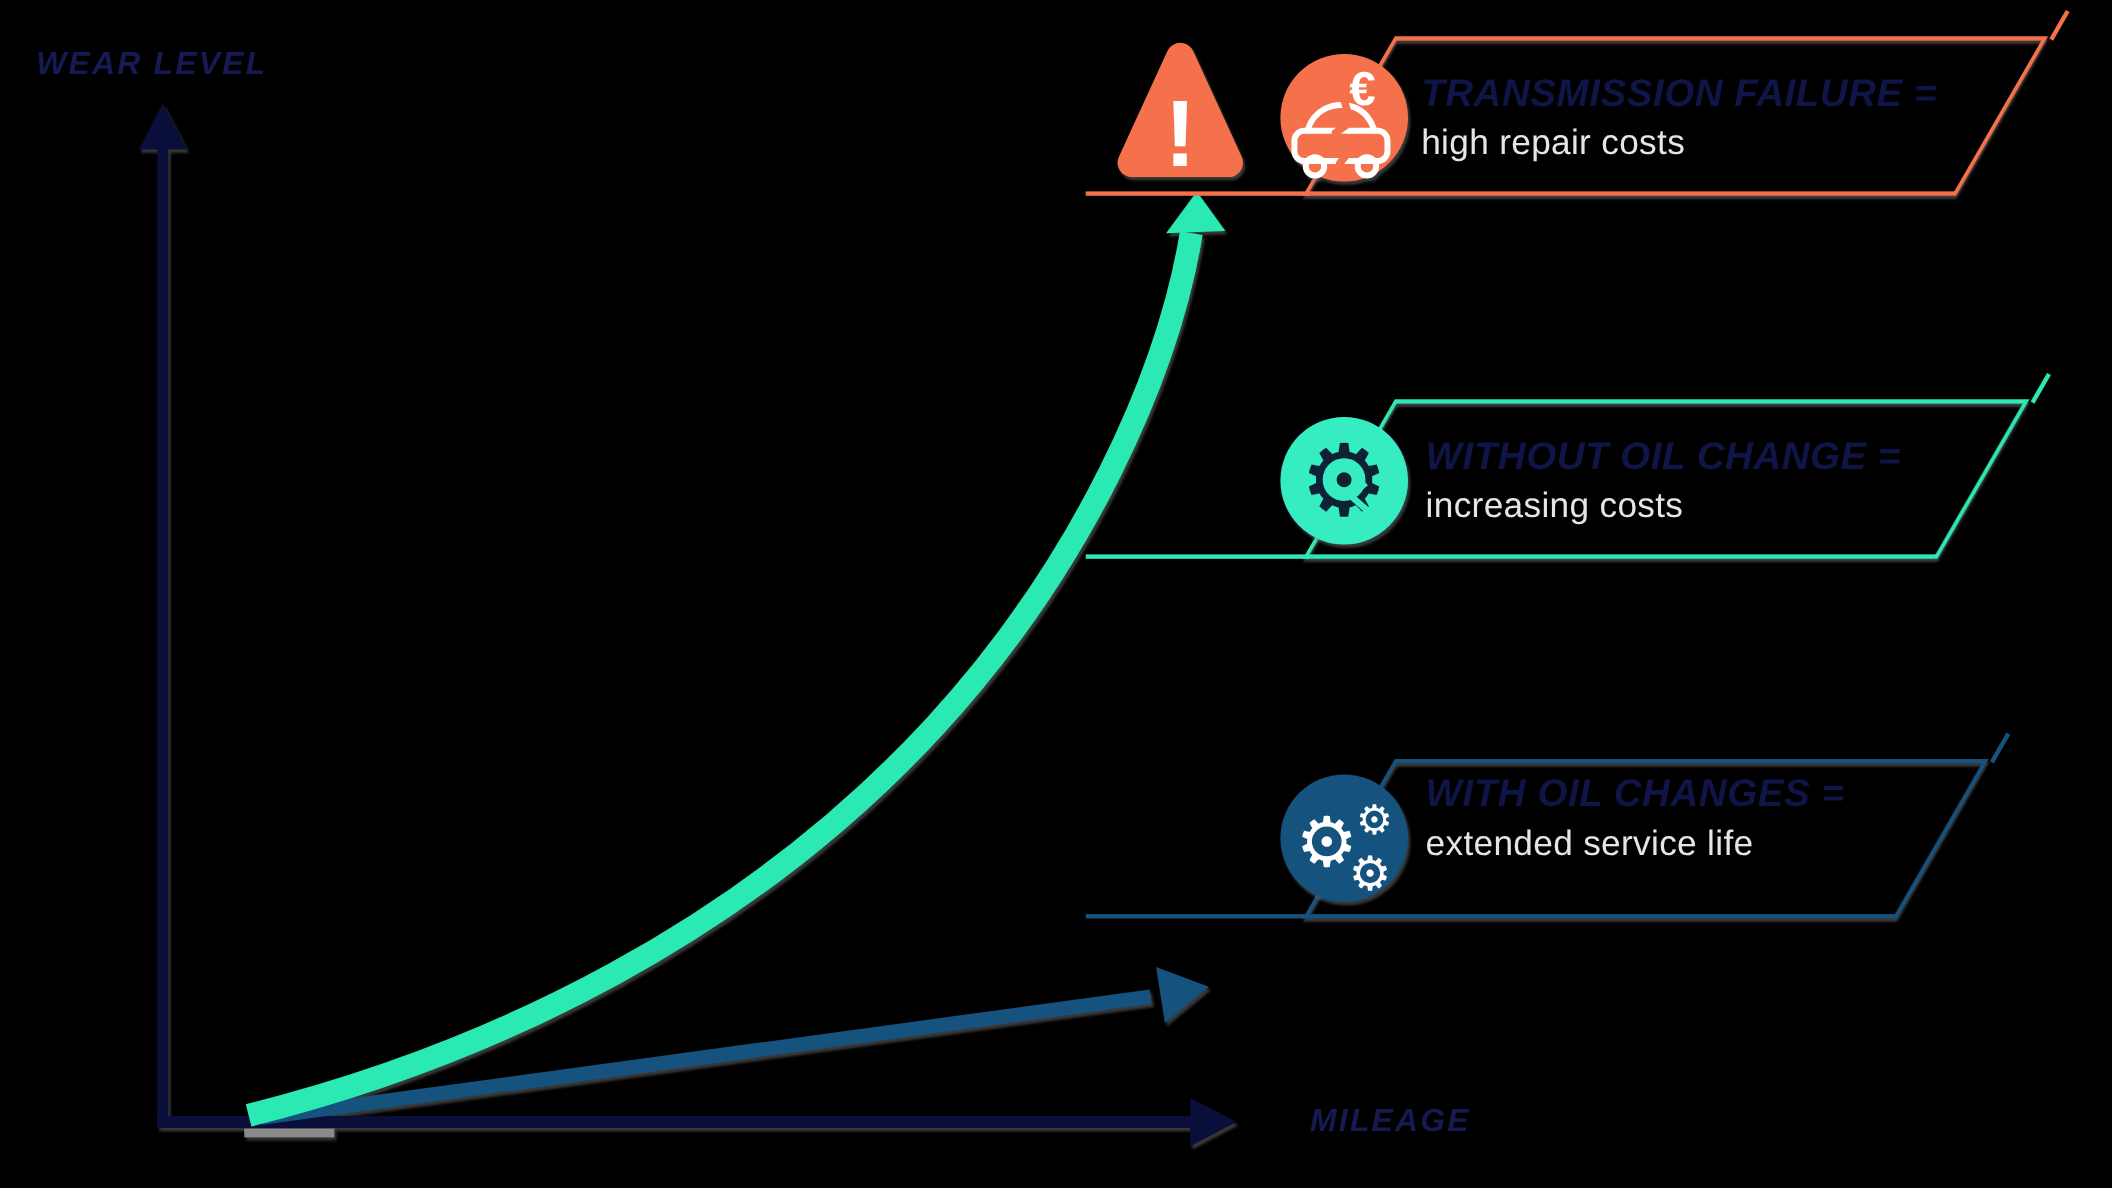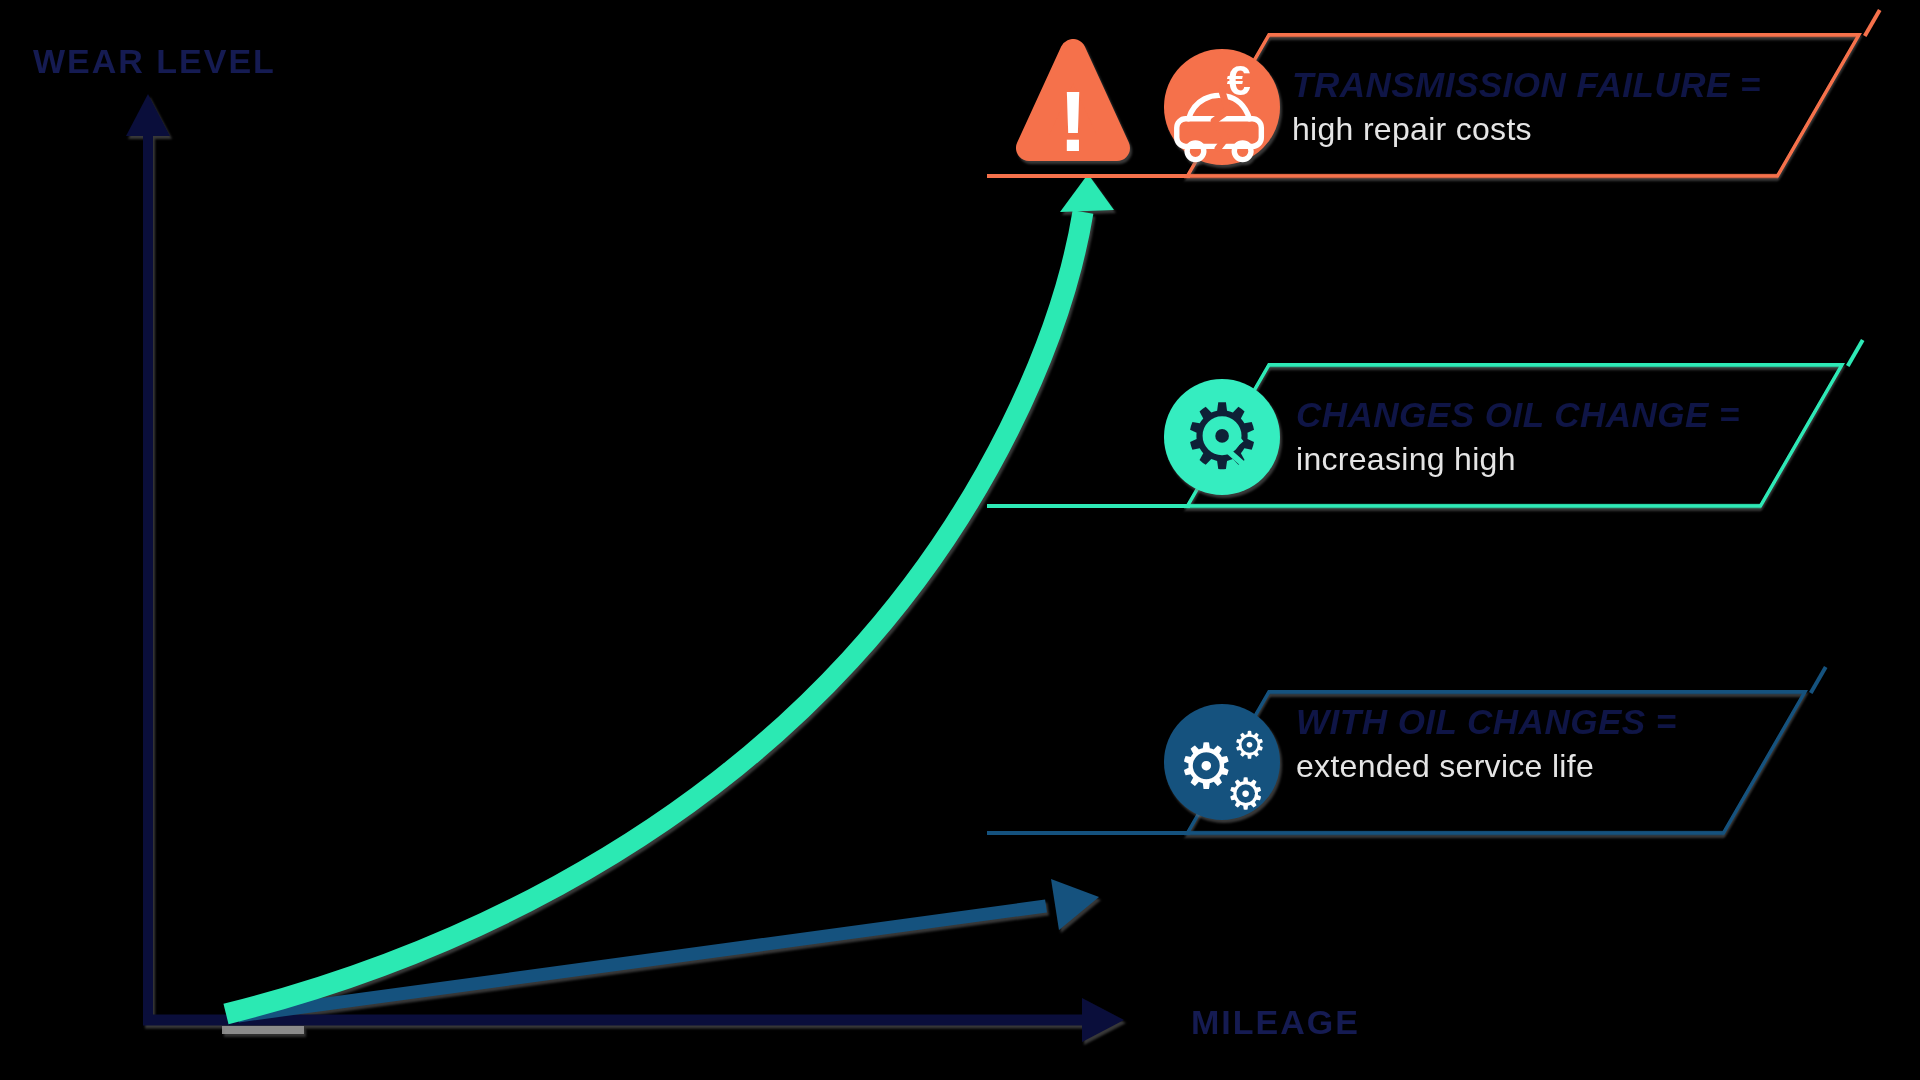--- a/index.html
+++ b/index.html
@@ -2,22 +2,23 @@
 <html><head>
 <meta charset="utf-8">
 <style>
   html,body{margin:0;padding:0;background:#000;}
   .stage{
     position:relative;width:1920px;height:1080px;background:#000;overflow:hidden;
     font-family:"Liberation Sans",sans-serif;
   }
   .shadowed{filter:drop-shadow(2px 3px 1px rgba(125,125,125,0.45));}
   .axis-label{
-    position:absolute;color:#151B52;font-weight:bold;font-size:34px;letter-spacing:2px;
+    position:absolute;color:#151B52;font-weight:bold;font-size:29px;letter-spacing:2px;
     white-space:nowrap;
+    font-style:italic;
   }
   .plot-svg{position:absolute;left:0;top:0;}
   .warning-svg{position:absolute;left:980px;top:14px;}
   
   .para{
     position:absolute;border:4px solid;background:transparent;
     transform:skewX(-30deg);transform-origin:0 0;box-sizing:border-box;
   }
   .ext{position:absolute;height:4px;}
   .tick{position:absolute;width:4px;height:30px;transform:rotate(30deg);transform-origin:bottom left;}
@@ -90,22 +91,22 @@
     <div class="tick bg-teal" style="left:1846px;top:335px;"></div>
     <div class="ext bg-teal" style="left:987px;top:504px;width:203px;"></div>
     <div class="badge shadowed" style="left:1163px;top:378px;">
       <svg width="118" height="118" viewBox="0 0 120 120">
         <circle cx="60" cy="60" r="59" fill="#35EDC0"></circle>
         <text x="60" y="92" text-anchor="middle" fill="#0E2137" font-size="92" font-family="DejaVu Sans, sans-serif">⚙</text>
         <polyline points="80,62 66,74 82,88 68,102" stroke="#35EDC0" stroke-width="6" fill="none"></polyline>
       </svg>
     </div>
     <div class="callout-text" style="left:1296px;top:393px;">
-      <div class="t1">CHANGES OIL CHANGE =</div>
-      <div class="t2">increasing high</div>
+      <div class="t1">WITHOUT OIL CHANGE =</div>
+      <div class="t2">increasing costs</div>
     </div>
   </div>
 
   <div>
     <div class="para c-blue shadowed" style="left:1268px;top:690px;width:540px;height:145px;"></div>
     <div class="tick bg-blue" style="left:1809px;top:662px;"></div>
     <div class="ext bg-blue" style="left:987px;top:831px;width:203px;"></div>
     <div class="badge shadowed" style="left:1163px;top:703px;">
       <svg width="118" height="118" viewBox="0 0 120 120">
         <circle cx="60" cy="60" r="59" fill="#15527E"></circle>

